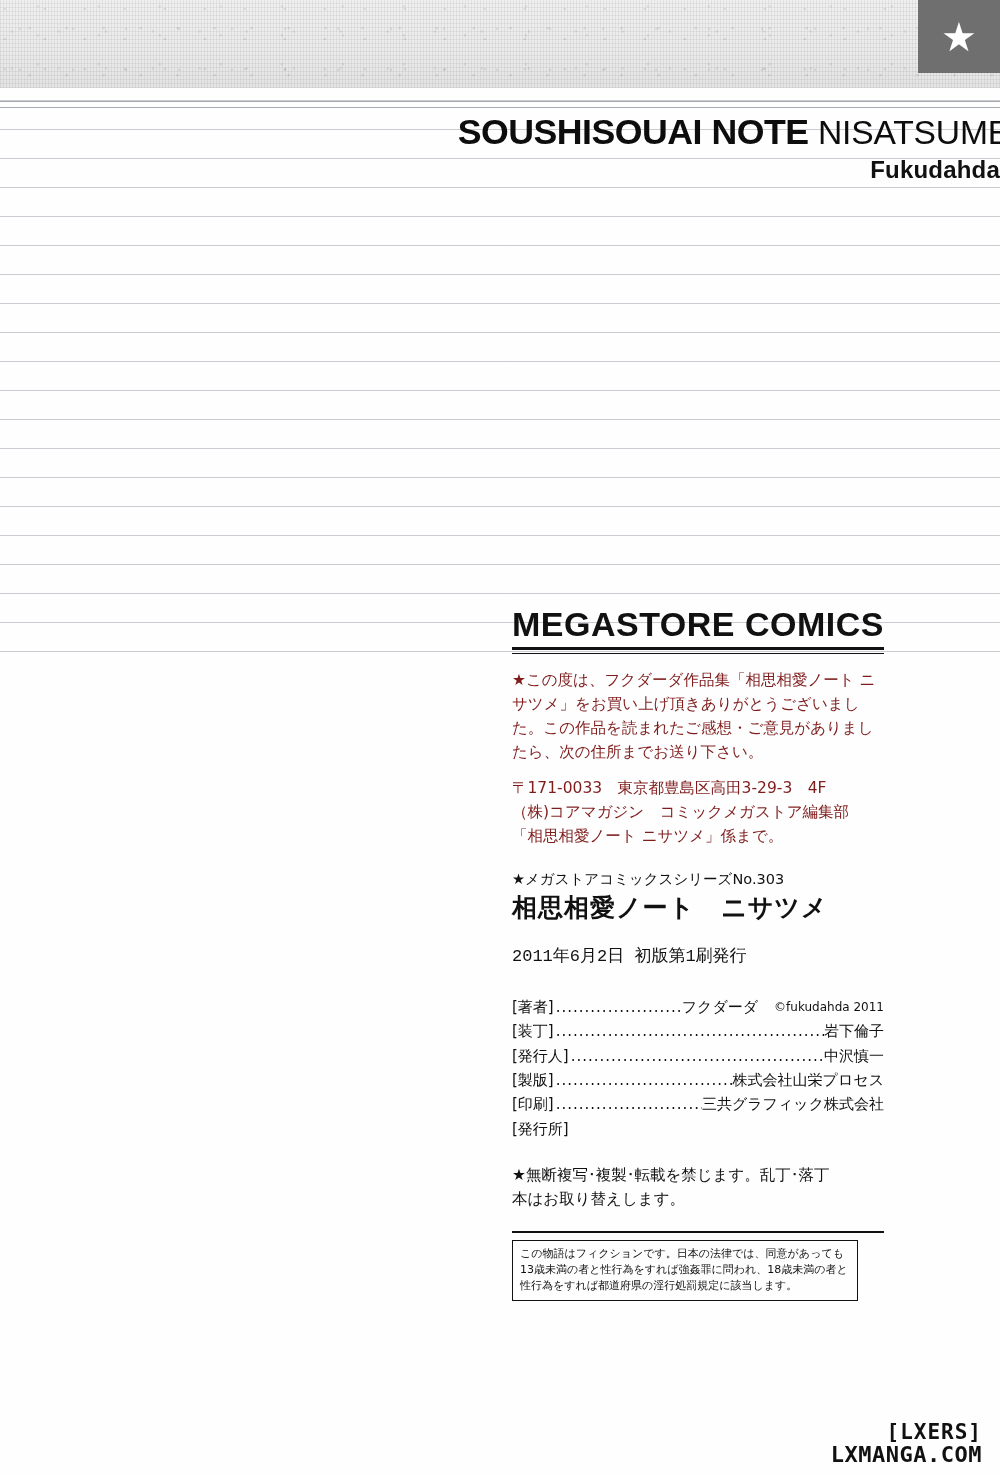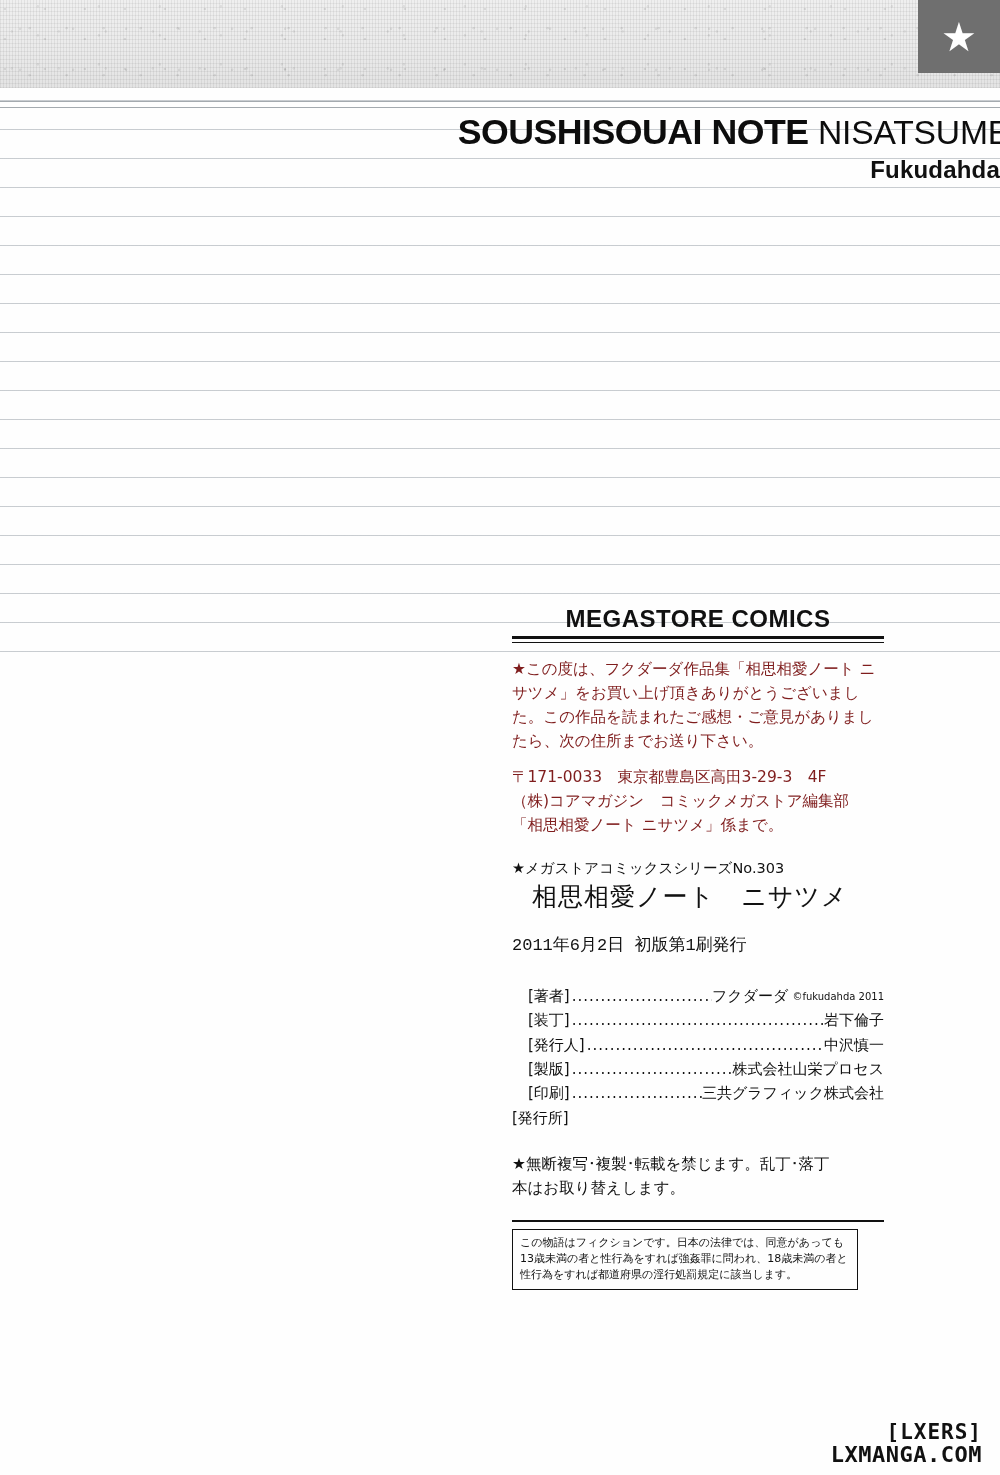--- a/index.html
+++ b/index.html
@@ -98,21 +98,21 @@
   }
   
   .colophon{
     position:absolute;
     left:512px;top:605px;
     width:372px;
     color:#111;
   }
   .brand{
     font-weight:bold;
-    font-size:24px;
+    font-size:34px;
     letter-spacing:.5px;
     text-align:center;
     white-space:nowrap;
   }
   .brand-rule{
     margin-top:3px;
     border-top:3px solid #111;
     border-bottom:1px solid #111;
     height:3px;
   }
@@ -126,55 +126,54 @@
   .para2{margin-top:12px;}
   .para3{margin-top:12px;}
   .series{
     margin-top:22px;
     font-family:"DejaVu Sans", sans-serif;
     font-size:14.5px;
   }
   .bigtitle{
     margin-top:2px;
     font-family:"DejaVu Sans", sans-serif;
-    font-weight:normal;
+    font-weight:bold;
     font-size:25px;
     letter-spacing:1px;
-    margin-left:20px;
   }
   .pubdate{
     margin-top:20px;
     font-family:Liberation Mono, monospace;
     font-size:17px;
   }
   .credits{
     margin-top:28px;
     font-family:"DejaVu Sans", sans-serif;
     font-size:15px;
     line-height:1.62;
   }
   .credit-row{
     display:flex;
     align-items:baseline;
     white-space:nowrap;
   }
-  .credit-role{flex:0 0 auto;margin-left:16px;}
+  .credit-role{flex:0 0 auto;}
   .credit-dots{
     flex:1 1 auto;
     overflow:hidden;
     white-space:nowrap;
     letter-spacing:1px;
     color:#111;
     padding:0 2px;
   }
   .credit-value{flex:0 0 auto;}
   .credit-value .tiny{
-    font-size:10px;
+    font-size:12px;
     vertical-align:1px;
-    margin-left:4px;
+    margin-left:16px;
   }
   .addr{
     margin-top:2px;
     font-family:"DejaVu Sans", sans-serif;
     font-size:15px;
     line-height:1.62;
     padding-left:10px;
   }
   .notice{
     margin-top:22px;

